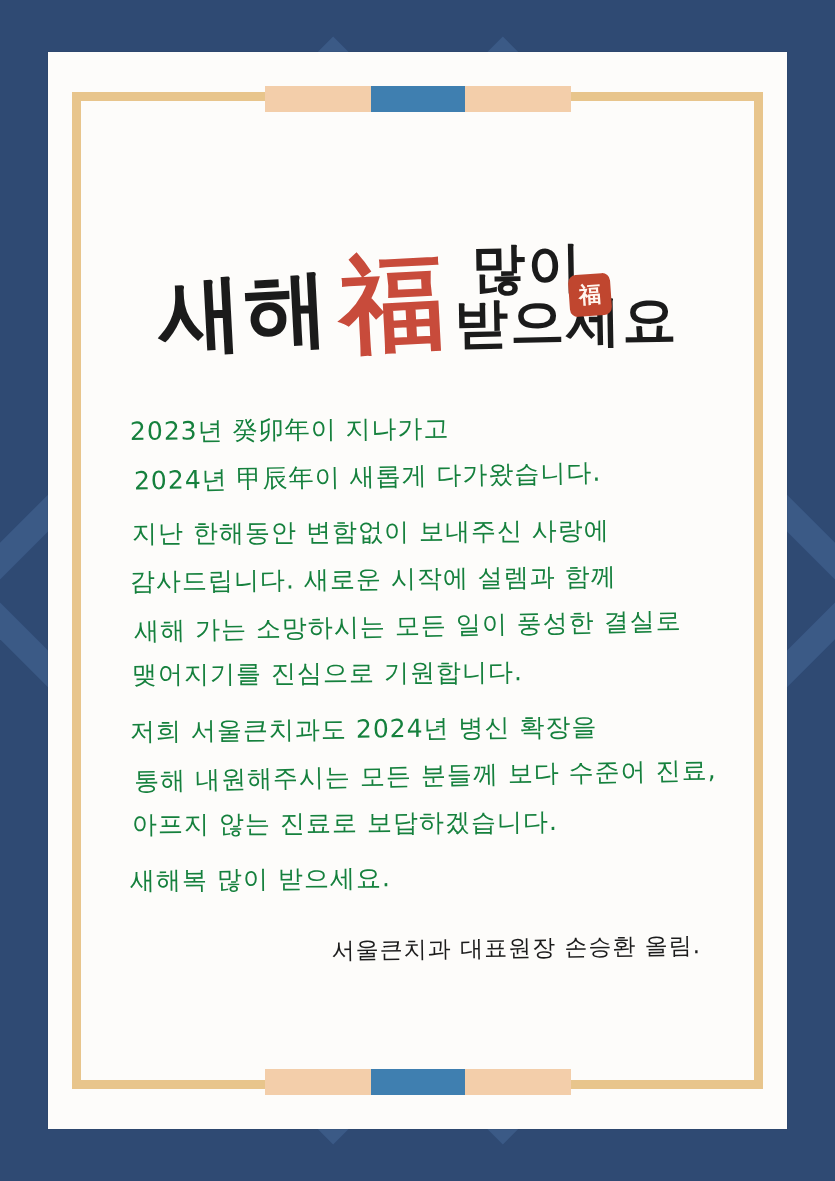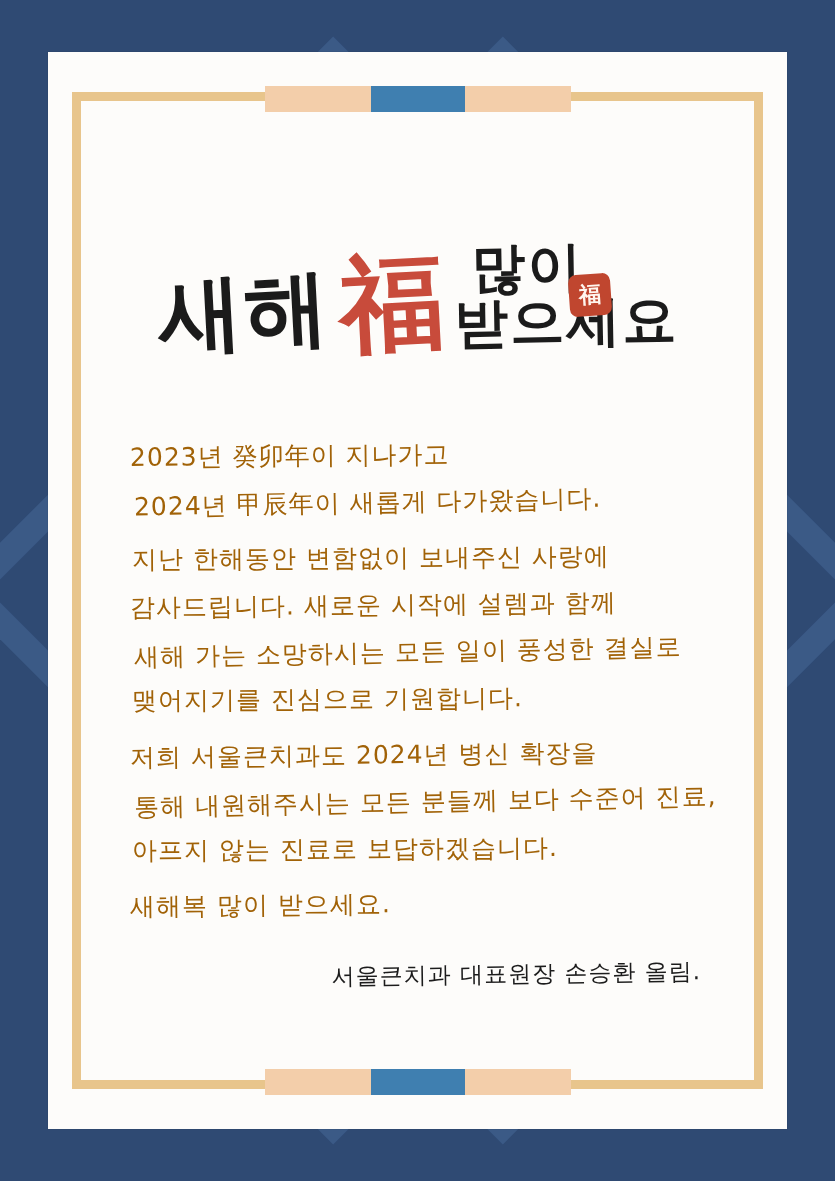--- a/index.html
+++ b/index.html
@@ -181,23 +181,23 @@
     font-family: "DejaVu Serif", serif;
     font-size: 22px;
     font-weight: 700;
     display: flex;
     align-items: center;
     justify-content: center;
     transform: rotate(-4deg);
   }
 
   .body-text {
-    margin-top: 50px;
+    margin-top: 24px;
     padding: 0 22px;
-    color: #a16207;
+    color: #15803d;
   }
   .body-line {
     font-family: "DejaVu Sans", sans-serif;
     font-size: 25px;
     line-height: 1.05;
     letter-spacing: 1px;
     margin-bottom: 21px;
     white-space: nowrap;
   }
   .body-line.indent-a { transform: rotate(-0.6deg); }

